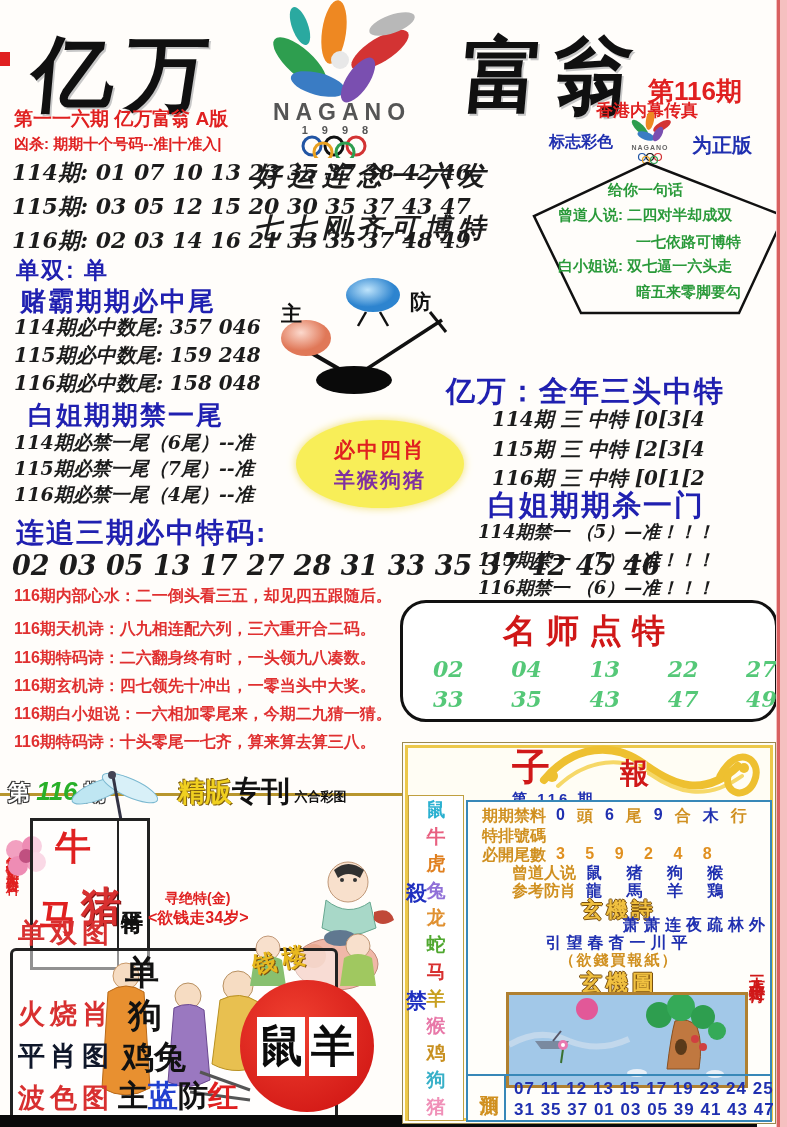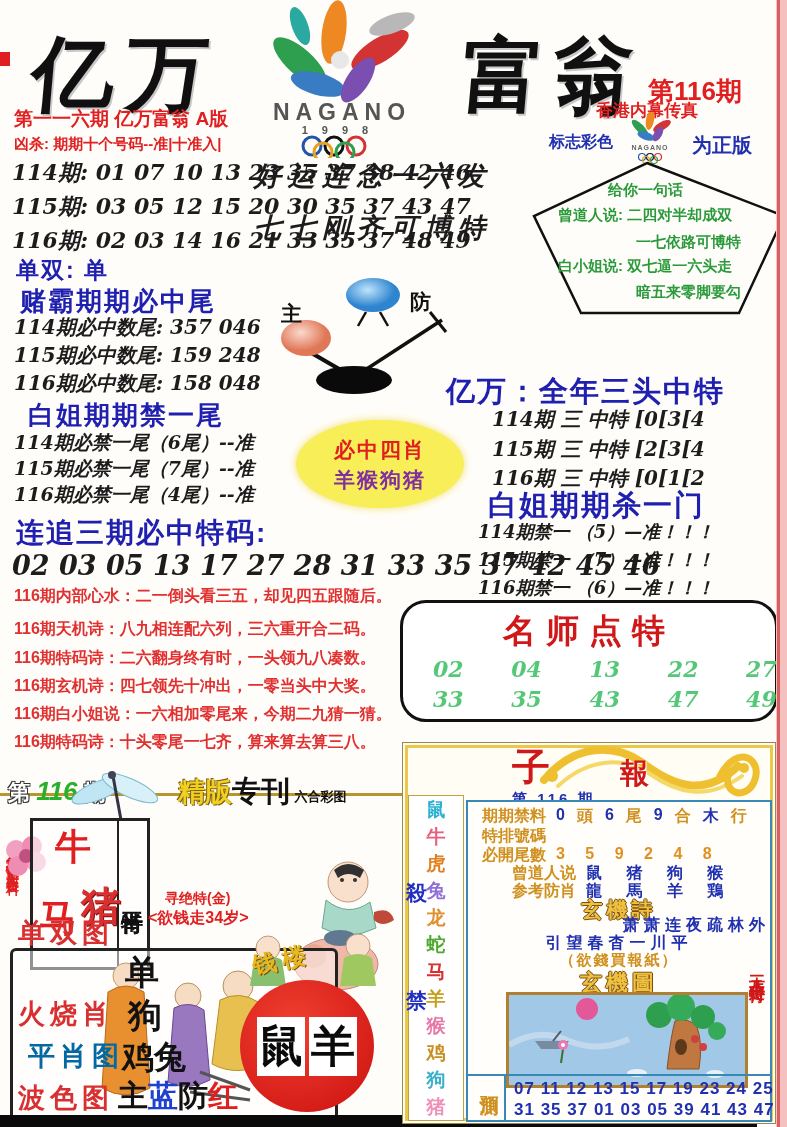--- a/index.html
+++ b/index.html
@@ -231,21 +231,21 @@
 
   <div class="abs" style="left:10px;top:948px;width:322px;height:168px;border:3px solid #222;border-radius:6px;background:rgba(255,255,255,.5);"></div>
   <div class="abs" style="left:96px;top:958px;">
     <svg width="60" height="150" viewBox="0 0 60 150">
       <circle cx="30" cy="18" r="13" fill="#f6dcc2" stroke="#c89868"></circle>
       <path d="M12 34 q18,-12 36,0 l6,96 q-24,14 -48,0 z" fill="#e89030" stroke="#b86818"></path>
     </svg>
   </div>
   <div class="abs" style="left:18px;top:915px;font-size:27px;font-weight:900;color:#d83030;letter-spacing:5px;font-family:'DejaVu Serif',serif;">单双图</div>
   <div class="abs" style="left:18px;top:996px;font-size:27px;font-weight:900;color:#d83030;letter-spacing:5px;font-family:'DejaVu Serif',serif;">火烧肖</div>
-  <div class="abs" style="left:28px;top:1038px;font-size:27px;font-weight:900;color:#0369a1;letter-spacing:5px;font-family:'DejaVu Serif',serif;">平肖图</div>
+  <div class="abs" style="left:18px;top:1038px;font-size:27px;font-weight:900;color:#0f172a;letter-spacing:5px;font-family:'DejaVu Serif',serif;">平肖图</div>
   <div class="abs" style="left:18px;top:1080px;font-size:27px;font-weight:900;color:#d83030;letter-spacing:5px;font-family:'DejaVu Serif',serif;">波色图</div>
 
   <div class="abs" style="left:160px;top:952px;">
     <svg width="125" height="160" viewBox="0 0 125 160">
       <circle cx="78" cy="34" r="15" fill="#f6dcc2" stroke="#b89060"></circle>
       <path d="M60 48 q20,-10 38,2 l10,60 q-30,16 -56,2 z" fill="#e8c050" stroke="#b89020"></path>
       <circle cx="28" cy="44" r="13" fill="#f6dcc2" stroke="#b89060"></circle>
       <path d="M14 56 q16,-8 30,2 l6,70 q-22,12 -42,2 z" fill="#9a78c0" stroke="#6a4890"></path>
       <path d="M40 120 l50,18" stroke="#555" stroke-width="3"></path>
       <path d="M30 140 l60,8" stroke="#555" stroke-width="3"></path>

